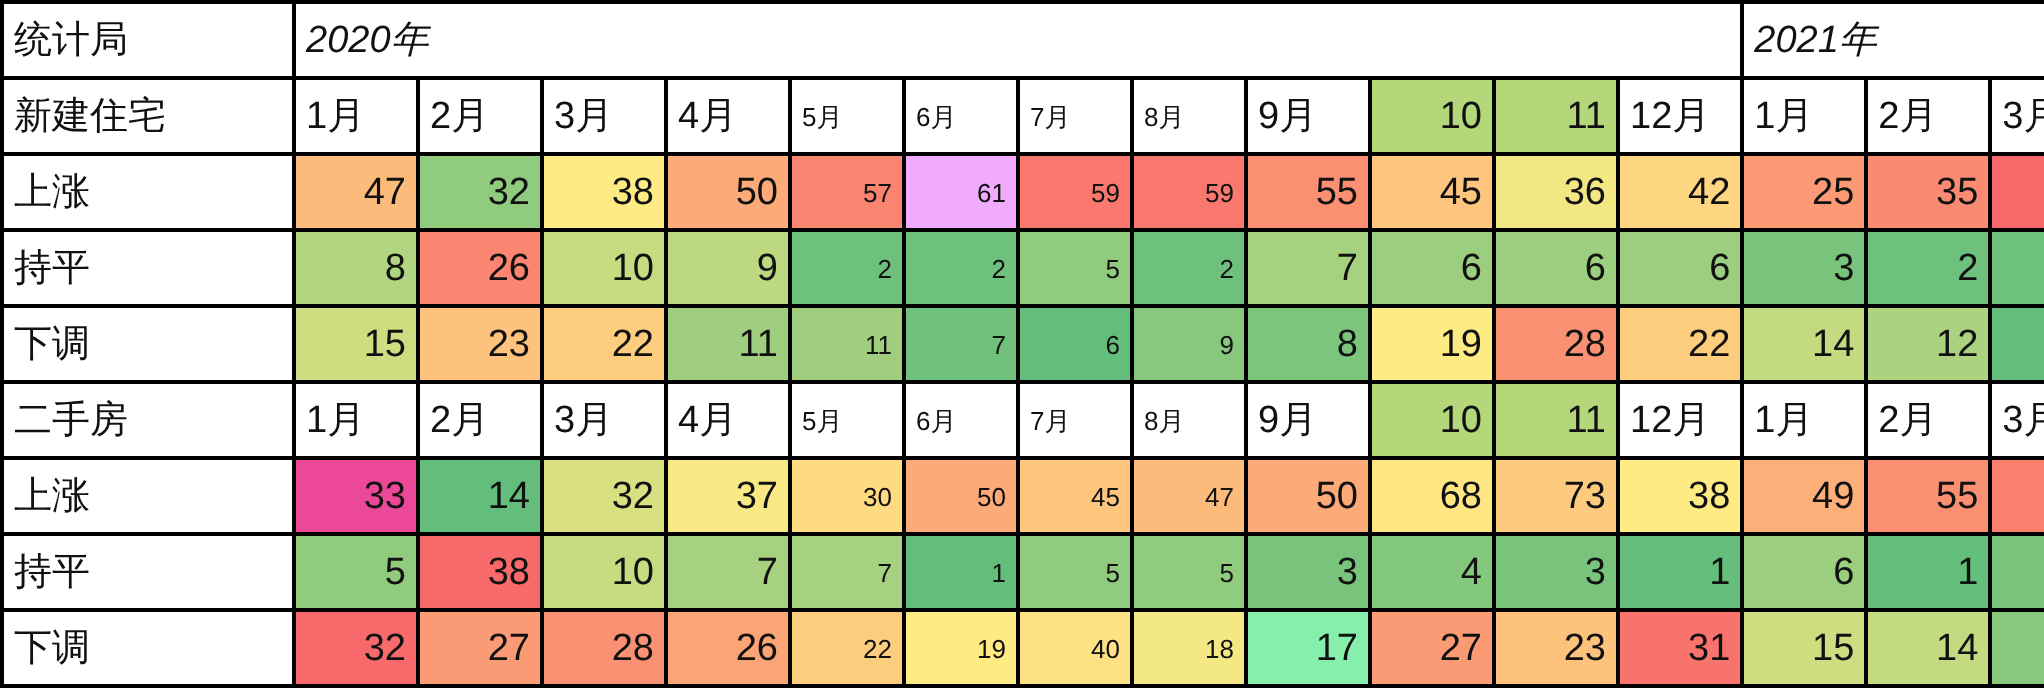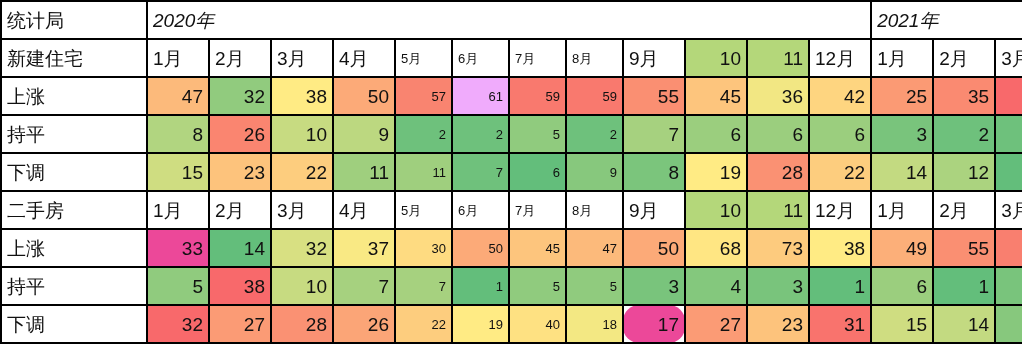--- a/index.html
+++ b/index.html
@@ -237,21 +237,21 @@
         <tr>
           <td class="rowlabel">下调</td>
           <td class="num" style="background: rgb(248, 105, 107);">32</td>
           <td class="num" style="background: rgb(251, 155, 117);">27</td>
           <td class="num" style="background: rgb(250, 145, 115);">28</td>
           <td class="num" style="background: rgb(251, 165, 119);">26</td>
           <td class="num small" style="background: rgb(253, 205, 126);">22</td>
           <td class="num small" style="background: rgb(255, 235, 132);">19</td>
           <td class="num small" style="background: rgb(254, 225, 130);">40</td>
           <td class="num small" style="background: rgb(243, 232, 131);">18</td>
-          <td class="num" style="background: #ec4899; border-radius: 16px;">17</td>
+          <td class="num" style="background: #86efac;">17</td>
           <td class="num" style="background: rgb(251, 155, 117);">27</td>
           <td class="num" style="background: rgb(253, 195, 124);">23</td>
           <td class="num" style="background: rgb(249, 115, 109);">31</td>
           <td class="num" style="background: rgb(207, 221, 129);">15</td>
           <td class="num" style="background: rgb(195, 218, 129);">14</td>
           <td class="num" style="background: rgb(135, 200, 125);">9</td>
         </tr>
       </tbody>
   </table>
 </div>

